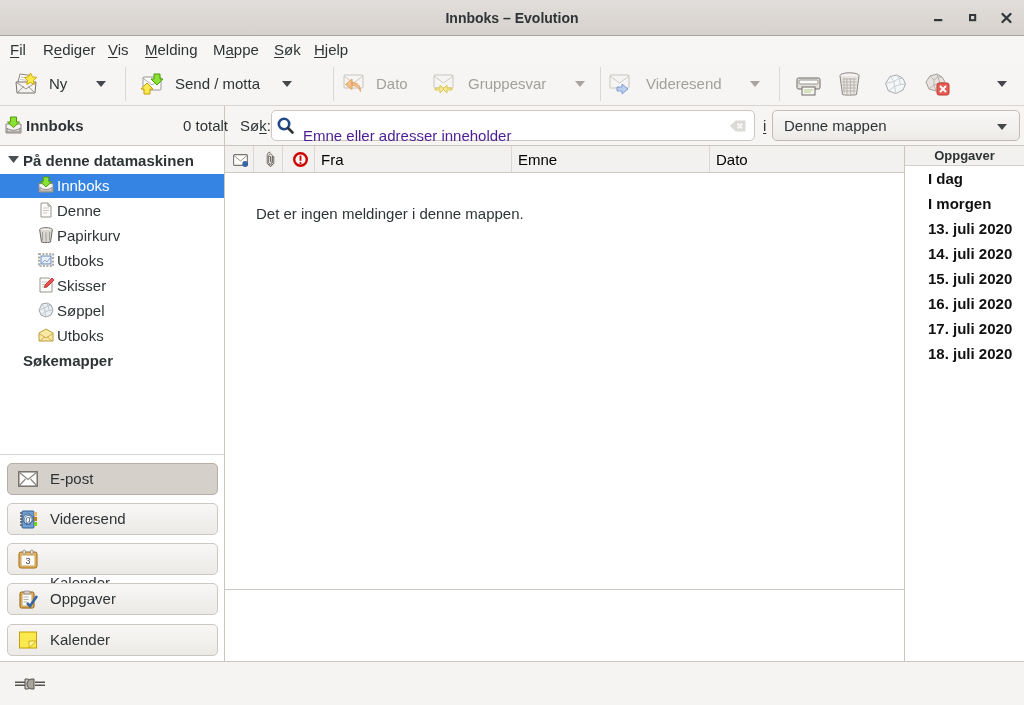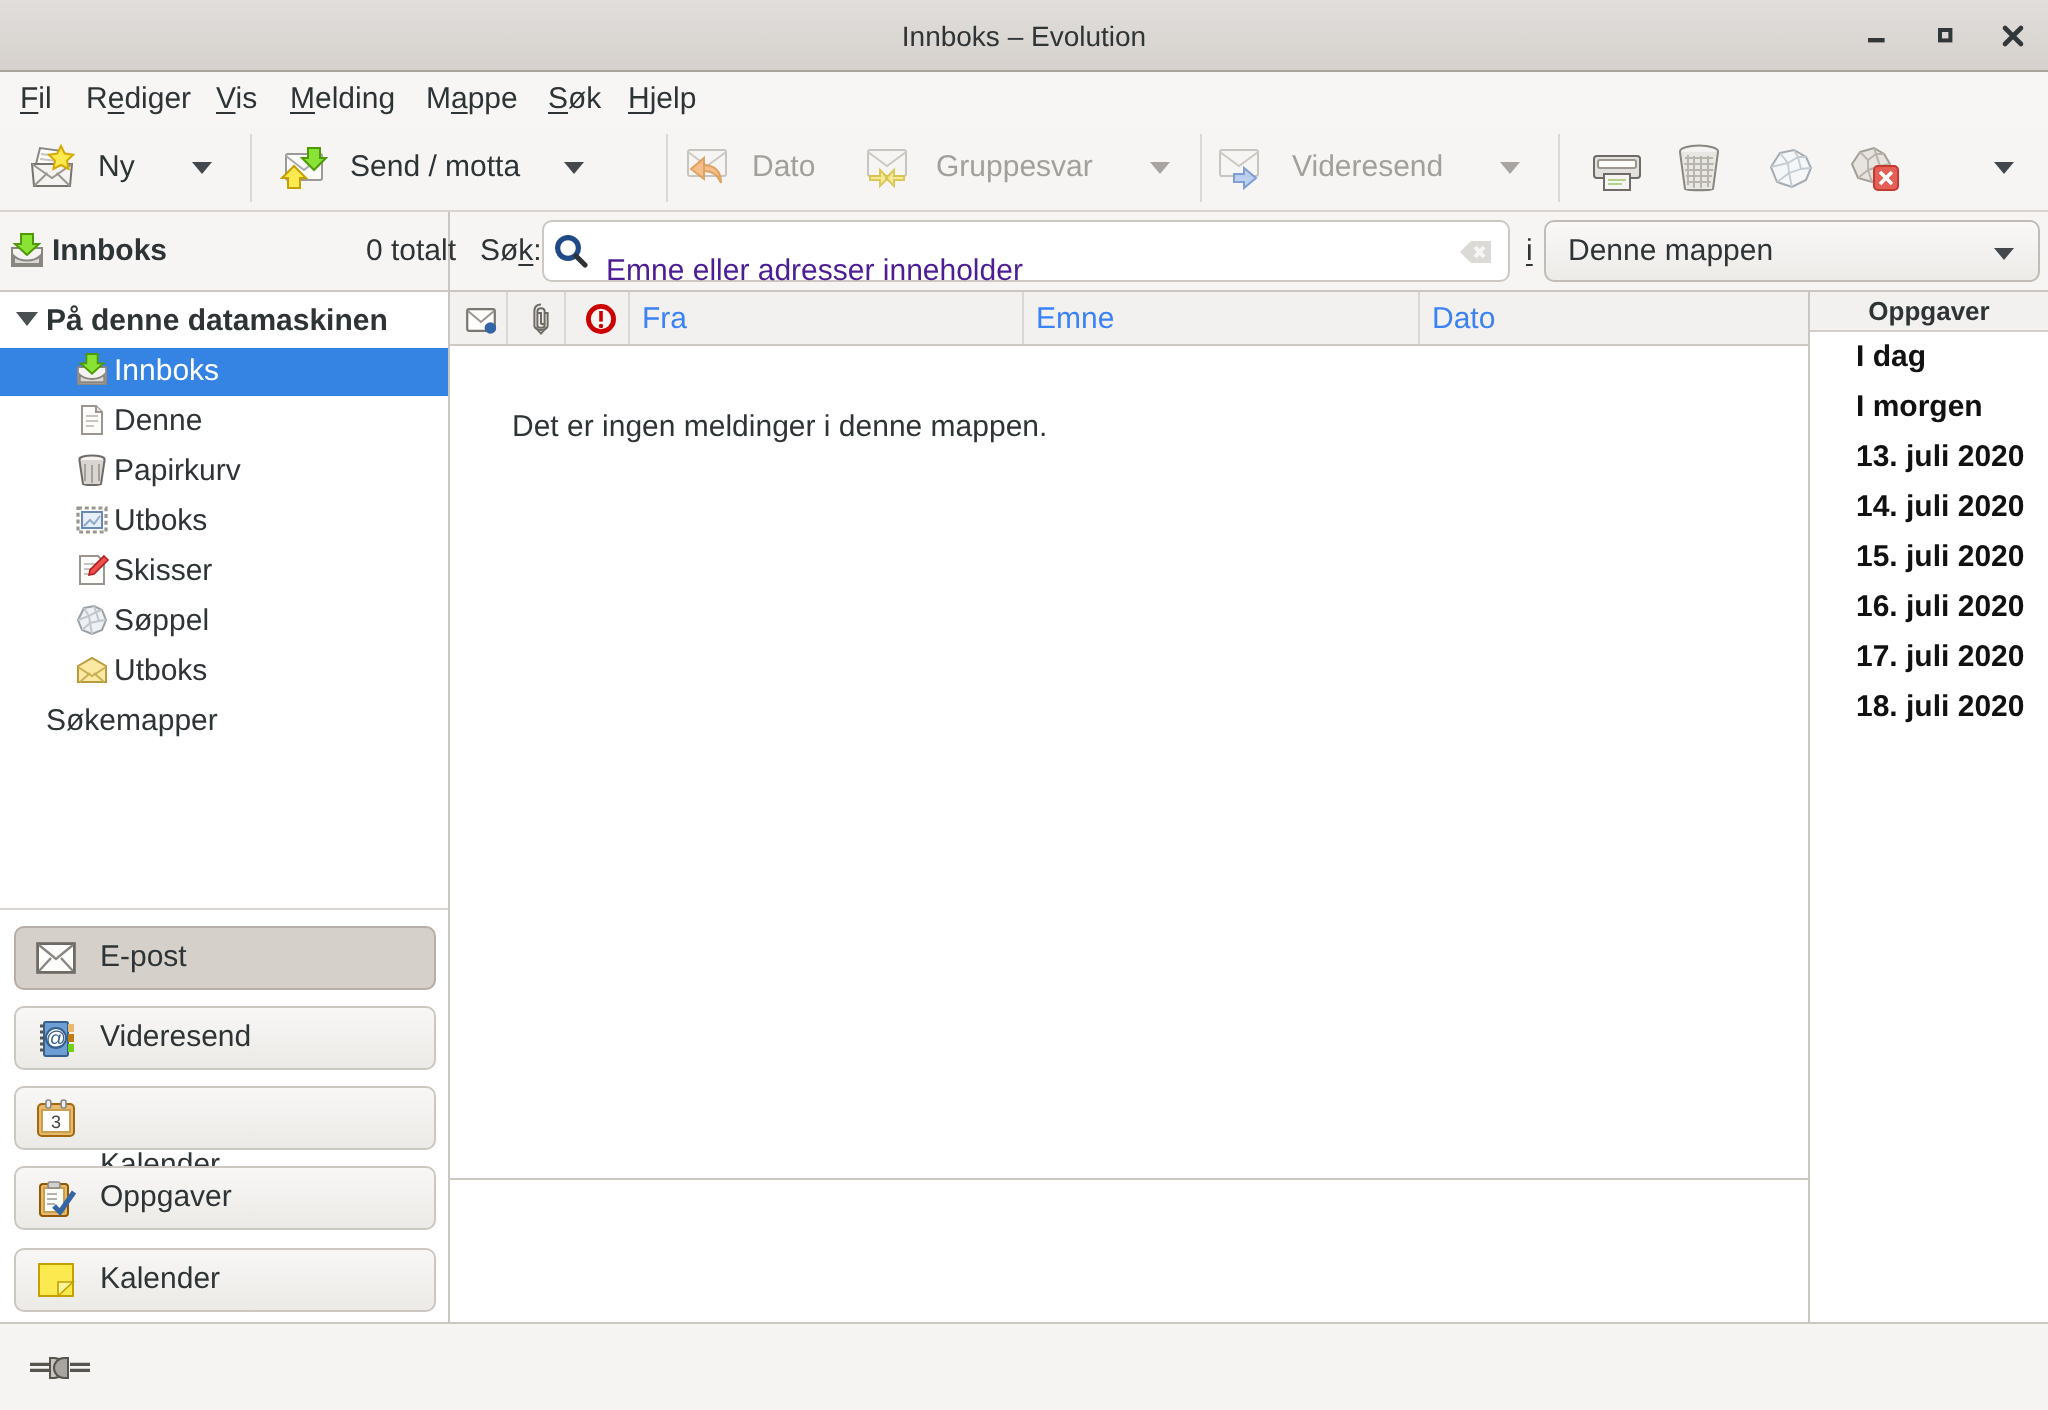--- a/index.html
+++ b/index.html
@@ -1,37 +1,37 @@
 <!DOCTYPE html>
 <html><head><meta charset="utf-8">
 <style>
 *{margin:0;padding:0;box-sizing:border-box}
 html,body{width:1024px;height:705px;overflow:hidden}
 body{font-family:"Liberation Sans",sans-serif;font-size:15px;color:#2e3436;background:#fff;position:relative}
 .abs{position:absolute}
 #titlebar{left:0;top:0;width:1024px;height:36px;background:linear-gradient(#e1dedb,#d6d1cd);border-bottom:1px solid #aba49d}
-#title{left:0;width:1024px;top:10px;text-align:center;font-weight:normal;font-size:14px;color:#2f3437}
+#title{left:0;width:1024px;top:10px;text-align:center;font-weight:bold;font-size:14px;color:#2f3437}
 #menubar{left:0;top:36px;width:1024px;height:27px;background:#f7f6f5}
 .mn{text-decoration:underline;text-underline-offset:2px}
 #toolbar{left:0;top:63px;width:1024px;height:43px;background:#f6f5f4;border-bottom:1px solid #d9d4cf}
 .tsep{top:67px;width:1px;height:34px;background:#dcd8d3}
 .tlabel{top:75px;color:#2e3436}
 .tdis{color:#a3a09b}
 .arr{width:0;height:0;border-left:5px solid transparent;border-right:5px solid transparent;border-top:6px solid #44484c;top:81px}
 .arrd{border-top-color:#a8a5a0}
 #searchrow{left:0;top:106px;width:1024px;height:40px;background:#f6f5f4;border-bottom:1px solid #ccc6c0}
 #fheader{position:absolute;left:0;top:0;width:225px;height:39px;border-right:1px solid #ccc6c0}
 #entry{left:271px;top:110px;width:484px;height:31px;background:#fff;border:1px solid #cdc7c2;border-radius:5px}
 #combo{left:772px;top:110px;width:248px;height:31px;background:linear-gradient(#f9f8f7,#edebe8);border:1px solid #c3bcb6;border-radius:5px}
 #sidebar{left:0;top:146px;width:225px;height:515px;background:#fff;border-right:1px solid #ccc6c0}
 .tsel{left:0;top:174px;width:224px;height:24px;background:#3584e4}
 #maillist{left:225px;top:146px;width:679px;height:443px;background:#fff}
 #colhead{left:225px;top:146px;width:679px;height:27px;background:#f3f1ef;border-bottom:1px solid #cfc9c3}
 .ch{border-right:1px solid #dcd7d2;height:26px;top:146px}
-.chl{top:151px;color:#3b82f6}
+.chl{top:151px;color:#000000}
 #preview{left:225px;top:590px;width:679px;height:71px;background:#fff}
 #divider{left:225px;top:589px;width:679px;height:1px;background:#ccc6c0}
 #taskpane{left:905px;top:146px;width:119px;height:515px;background:#fff}
 #taskhead{left:905px;top:146px;width:119px;height:20px;background:#f3f1ef;border-bottom:1px solid #d4cfca;text-align:center;font-weight:bold;font-size:13px;padding-top:2px;color:#2e3436}
 .task{left:928px;font-weight:bold;color:#111}
 .swb{left:7px;width:211px;height:32px;border:1px solid #cdc7c2;border-radius:5px;background:linear-gradient(#f8f7f6,#eceae6)}
 .swbActive{background:#d5d0ca;border-color:#b6aea6}
 .swlabel{left:50px;color:#2e3436}
 #statusbar{left:0;top:662px;width:1024px;height:43px;background:#f5f4f2}
 #sbline{left:0;top:661px;width:1024px;height:1px;background:#ccc6c0}
@@ -184,21 +184,21 @@
  <path d="M4 2 L9 1 L13 3 L15 8 L13 13 L8 15 L3 13 L1 8 Z" fill="#eef1f3" stroke="#9aa0a5"></path>
  <path d="M4 2 L6.5 6 L10 4 L9 1 M13 3 L10 4 L11.5 8.5 L15 8 M11.5 8.5 L7 9.5 L6.5 6 M7 9.5 L8 15 M7 9.5 L3 13 M6.5 6 L1 8" fill="none" stroke="#c0c6cb"></path>
 </svg>
 <span class="abs" style="left:57px;top:302px">Søppel</span>
 <svg style="left:38px;top:327px" width="16" height="16" viewBox="0 0 16 16">
  <path d="M1 6 L8 2 L15 6 L15 14 L1 14 Z" fill="#fbe8a2" stroke="#b99c3c"></path>
  <path d="M1 6.5 L8 11 L15 6.5" fill="none" stroke="#c9af55"></path>
  <path d="M2 14 L7 9.5 M14 14 L9 9.5" fill="none" stroke="#c9af55"></path>
 </svg>
 <span class="abs" style="left:57px;top:327px">Utboks</span>
-<span class="abs" style="left:23px;top:352px;font-weight:normal">Søkemapper</span>
+<span class="abs" style="left:23px;top:352px;font-weight:bold">Søkemapper</span>
 <div class="abs" style="left:0;top:454px;width:224px;height:1px;background:#d9d4cf"></div>
 <div class="abs swb swbActive" style="top:463px"></div>
 <svg style="left:18px;top:471px" width="20" height="16" viewBox="0 0 20 16">
  <rect x=".8" y=".8" width="18.4" height="14.4" fill="#fdfdfc" stroke="#6e6a65" stroke-width="1.4"></rect>
  <path d="M1.5 1.5 L10 8.5 L18.5 1.5 M1.5 14.5 L7.5 8 M18.5 14.5 L12.5 8" fill="none" stroke="#8a8680" stroke-width="1.2"></path>
 </svg>
 <span class="abs swlabel" style="top:470px">E-post</span>
 <div class="abs swb" style="top:503px"></div>
 <svg style="left:18px;top:510px" width="20" height="19" viewBox="0 0 20 19">
  <rect x="4" y="1" width="12" height="17" rx="1" fill="#6d9fd4" stroke="#36608e"></rect>

